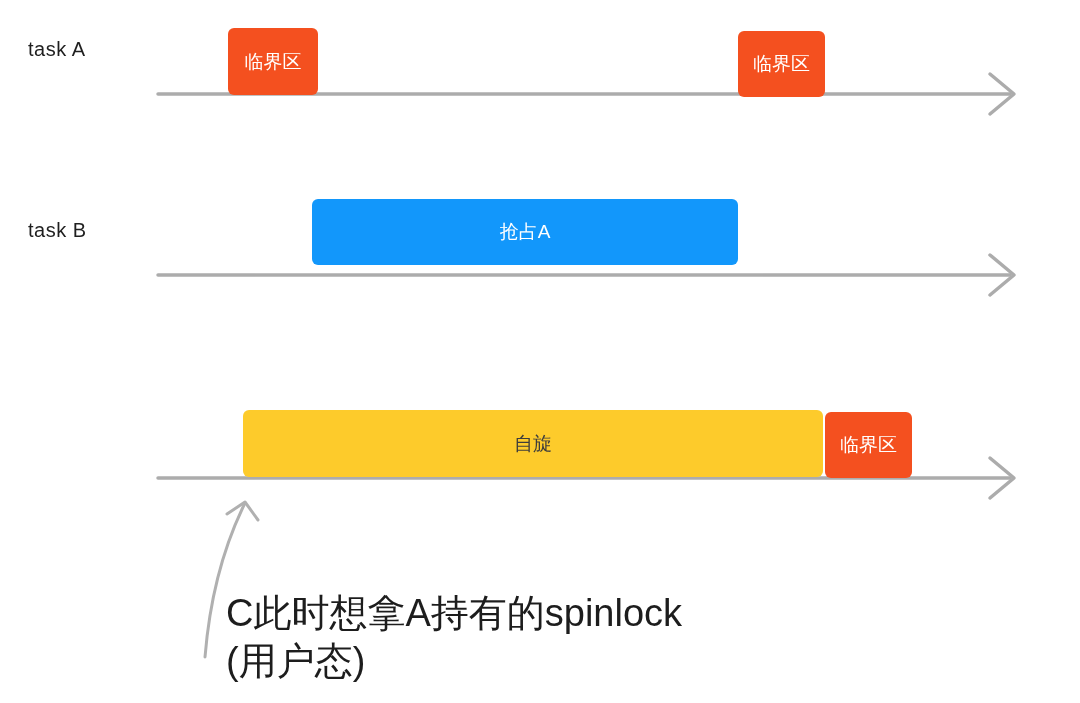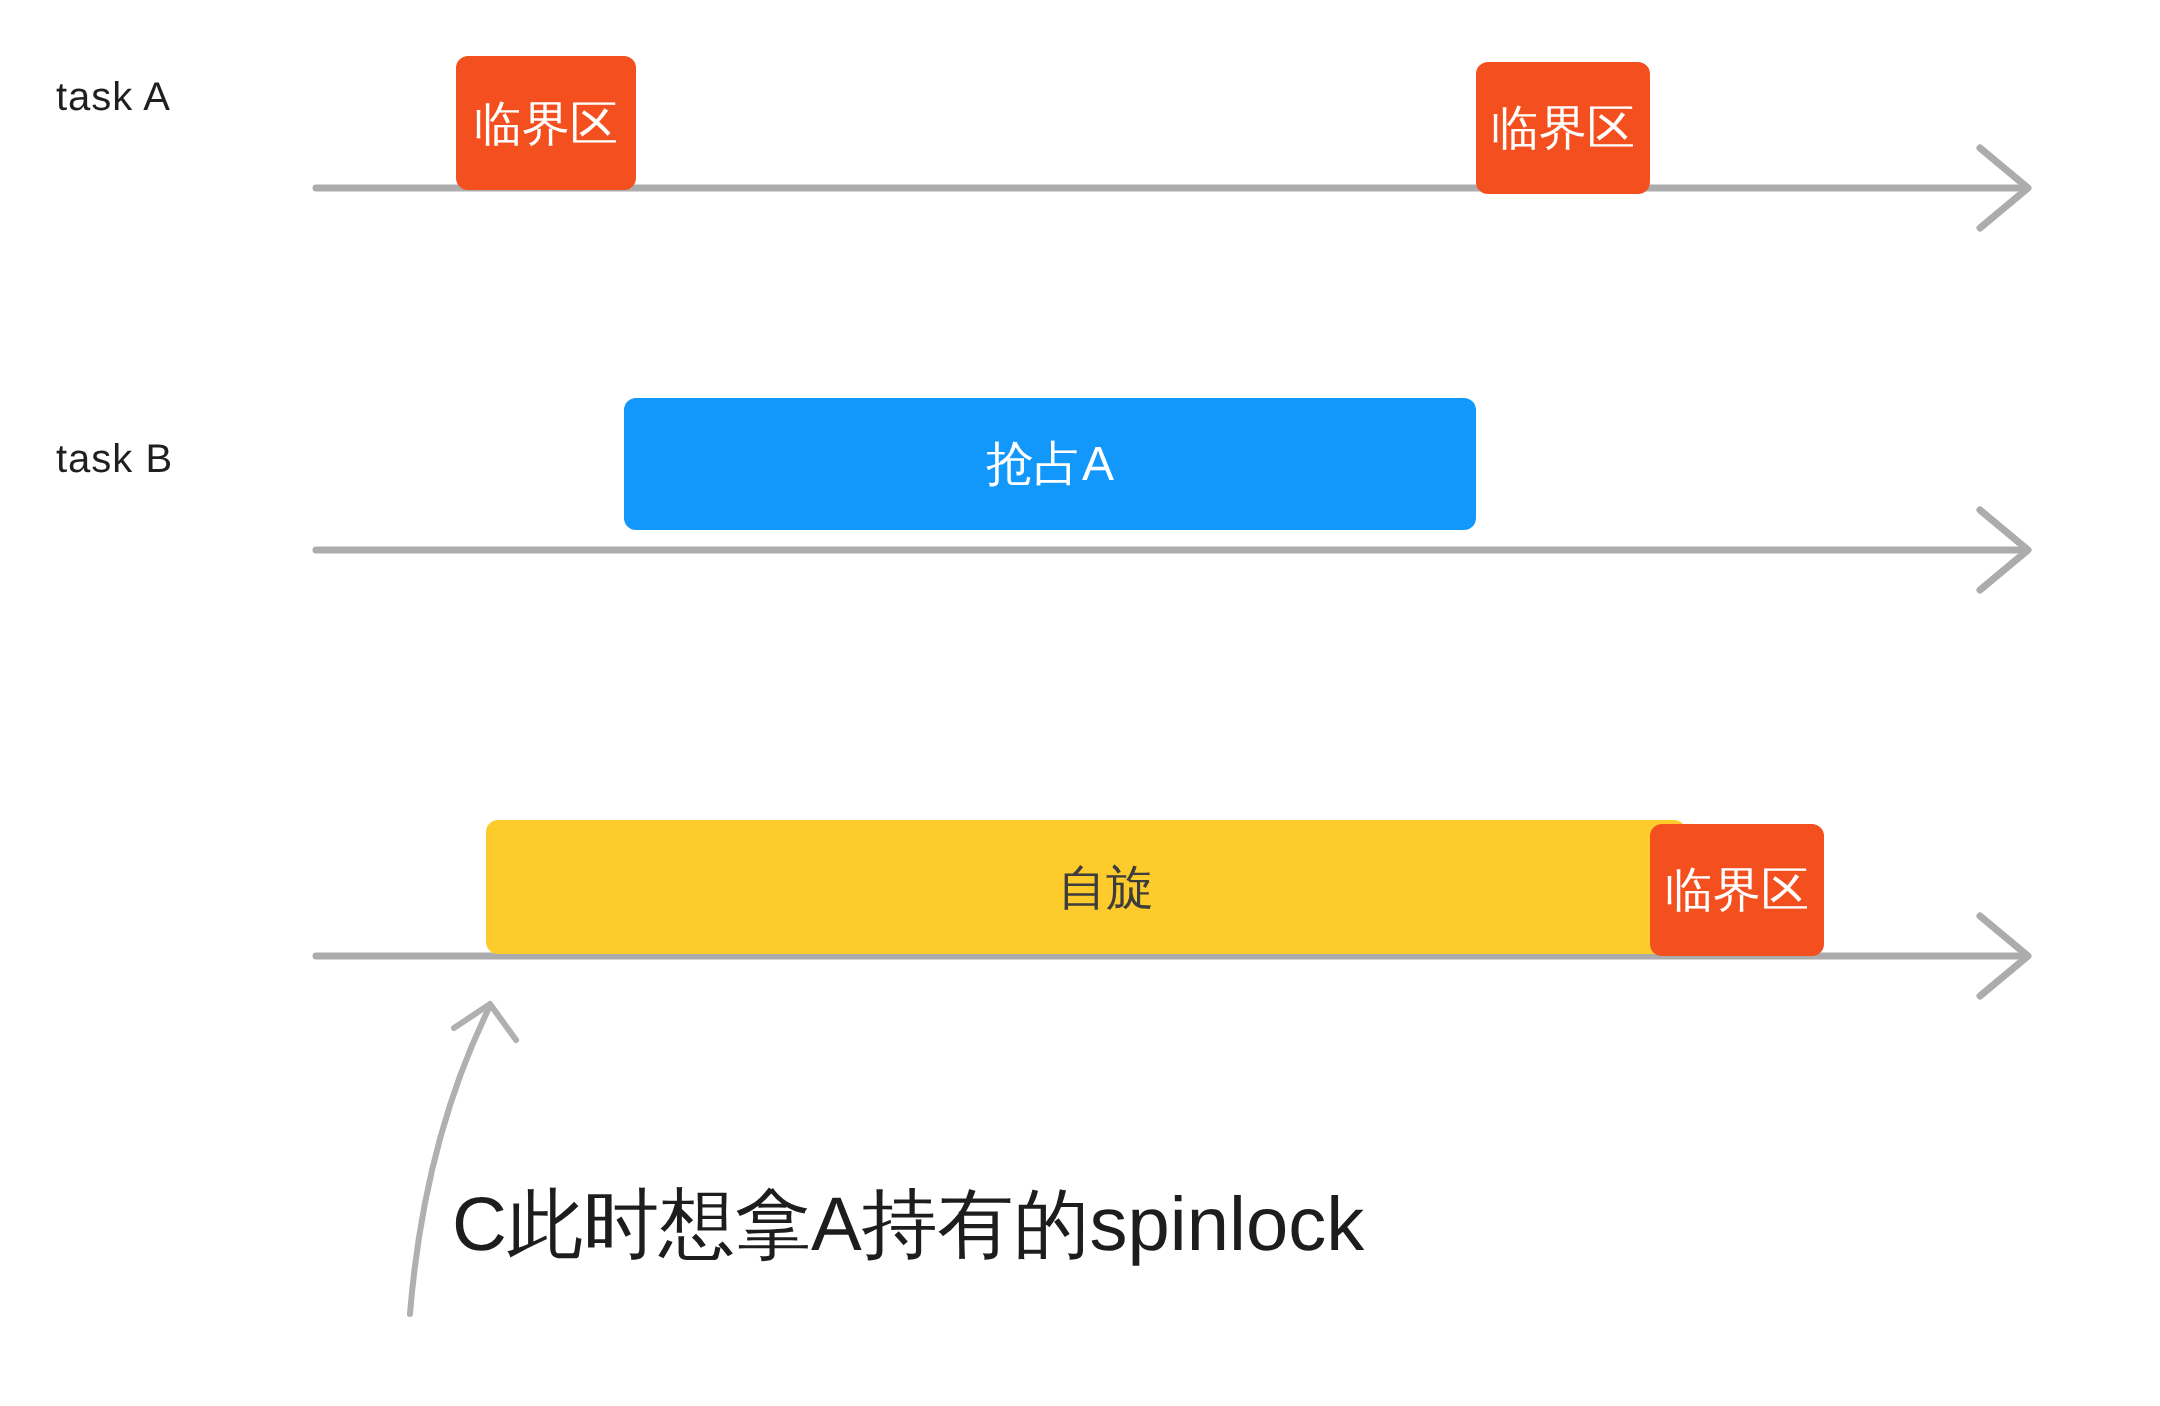--- a/index.html
+++ b/index.html
@@ -30,21 +30,21 @@
     color: #1f1f1f;
     letter-spacing: 0.5px;
     white-space: nowrap;
   }
   .seg {
     position: absolute;
     border-radius: 6px;
     display: flex;
     align-items: center;
     justify-content: center;
-    font-size: 24px;
+    font-size: 19px;
     white-space: nowrap;
   }
   .seg.light-text { color: #ffffff; }
   .seg.dark-text  { color: #3d3d3d; }
   #seg-a1 { left: 228px; top: 28px;  width: 90px;  height: 67px; }
   #seg-a2 { left: 738px; top: 31px;  width: 87px;  height: 66px; }
   #seg-b1 { left: 312px; top: 199px; width: 426px; height: 66px; }
   #seg-c1 { left: 243px; top: 410px; width: 580px; height: 67px; }
   #seg-c2 { left: 825px; top: 412px; width: 87px;  height: 66px; }
   #label-a { top: 38px; }
@@ -90,20 +90,21 @@
   </svg>
 
   <div class="task-label" id="label-a">task A</div>
   <div class="task-label" id="label-b">task B</div>
 
   <div class="seg light-text" id="seg-a1" style="background: rgb(244, 80, 31);">临界区</div>
   <div class="seg light-text" id="seg-a2" style="background: rgb(244, 80, 31);">临界区</div>
 
   <div class="seg light-text" id="seg-b1" style="background: rgb(18, 151, 251);">抢占A</div>
 
-  <div class="seg dark-text" id="seg-c1" style="background: rgb(253, 203, 43); padding-left: 20px;">自旋</div>
+  <div class="seg dark-text" id="seg-c1" style="background: rgb(253, 203, 43);">自旋</div>
   <div class="seg light-text" id="seg-c2" style="background: rgb(244, 80, 31);">临界区</div>
 
   <div class="annotation">
     <div>C此时想拿A持有的spinlock</div>
+    <div>(用户态)</div>
   </div>
 
 </div>
 
 </body></html>

